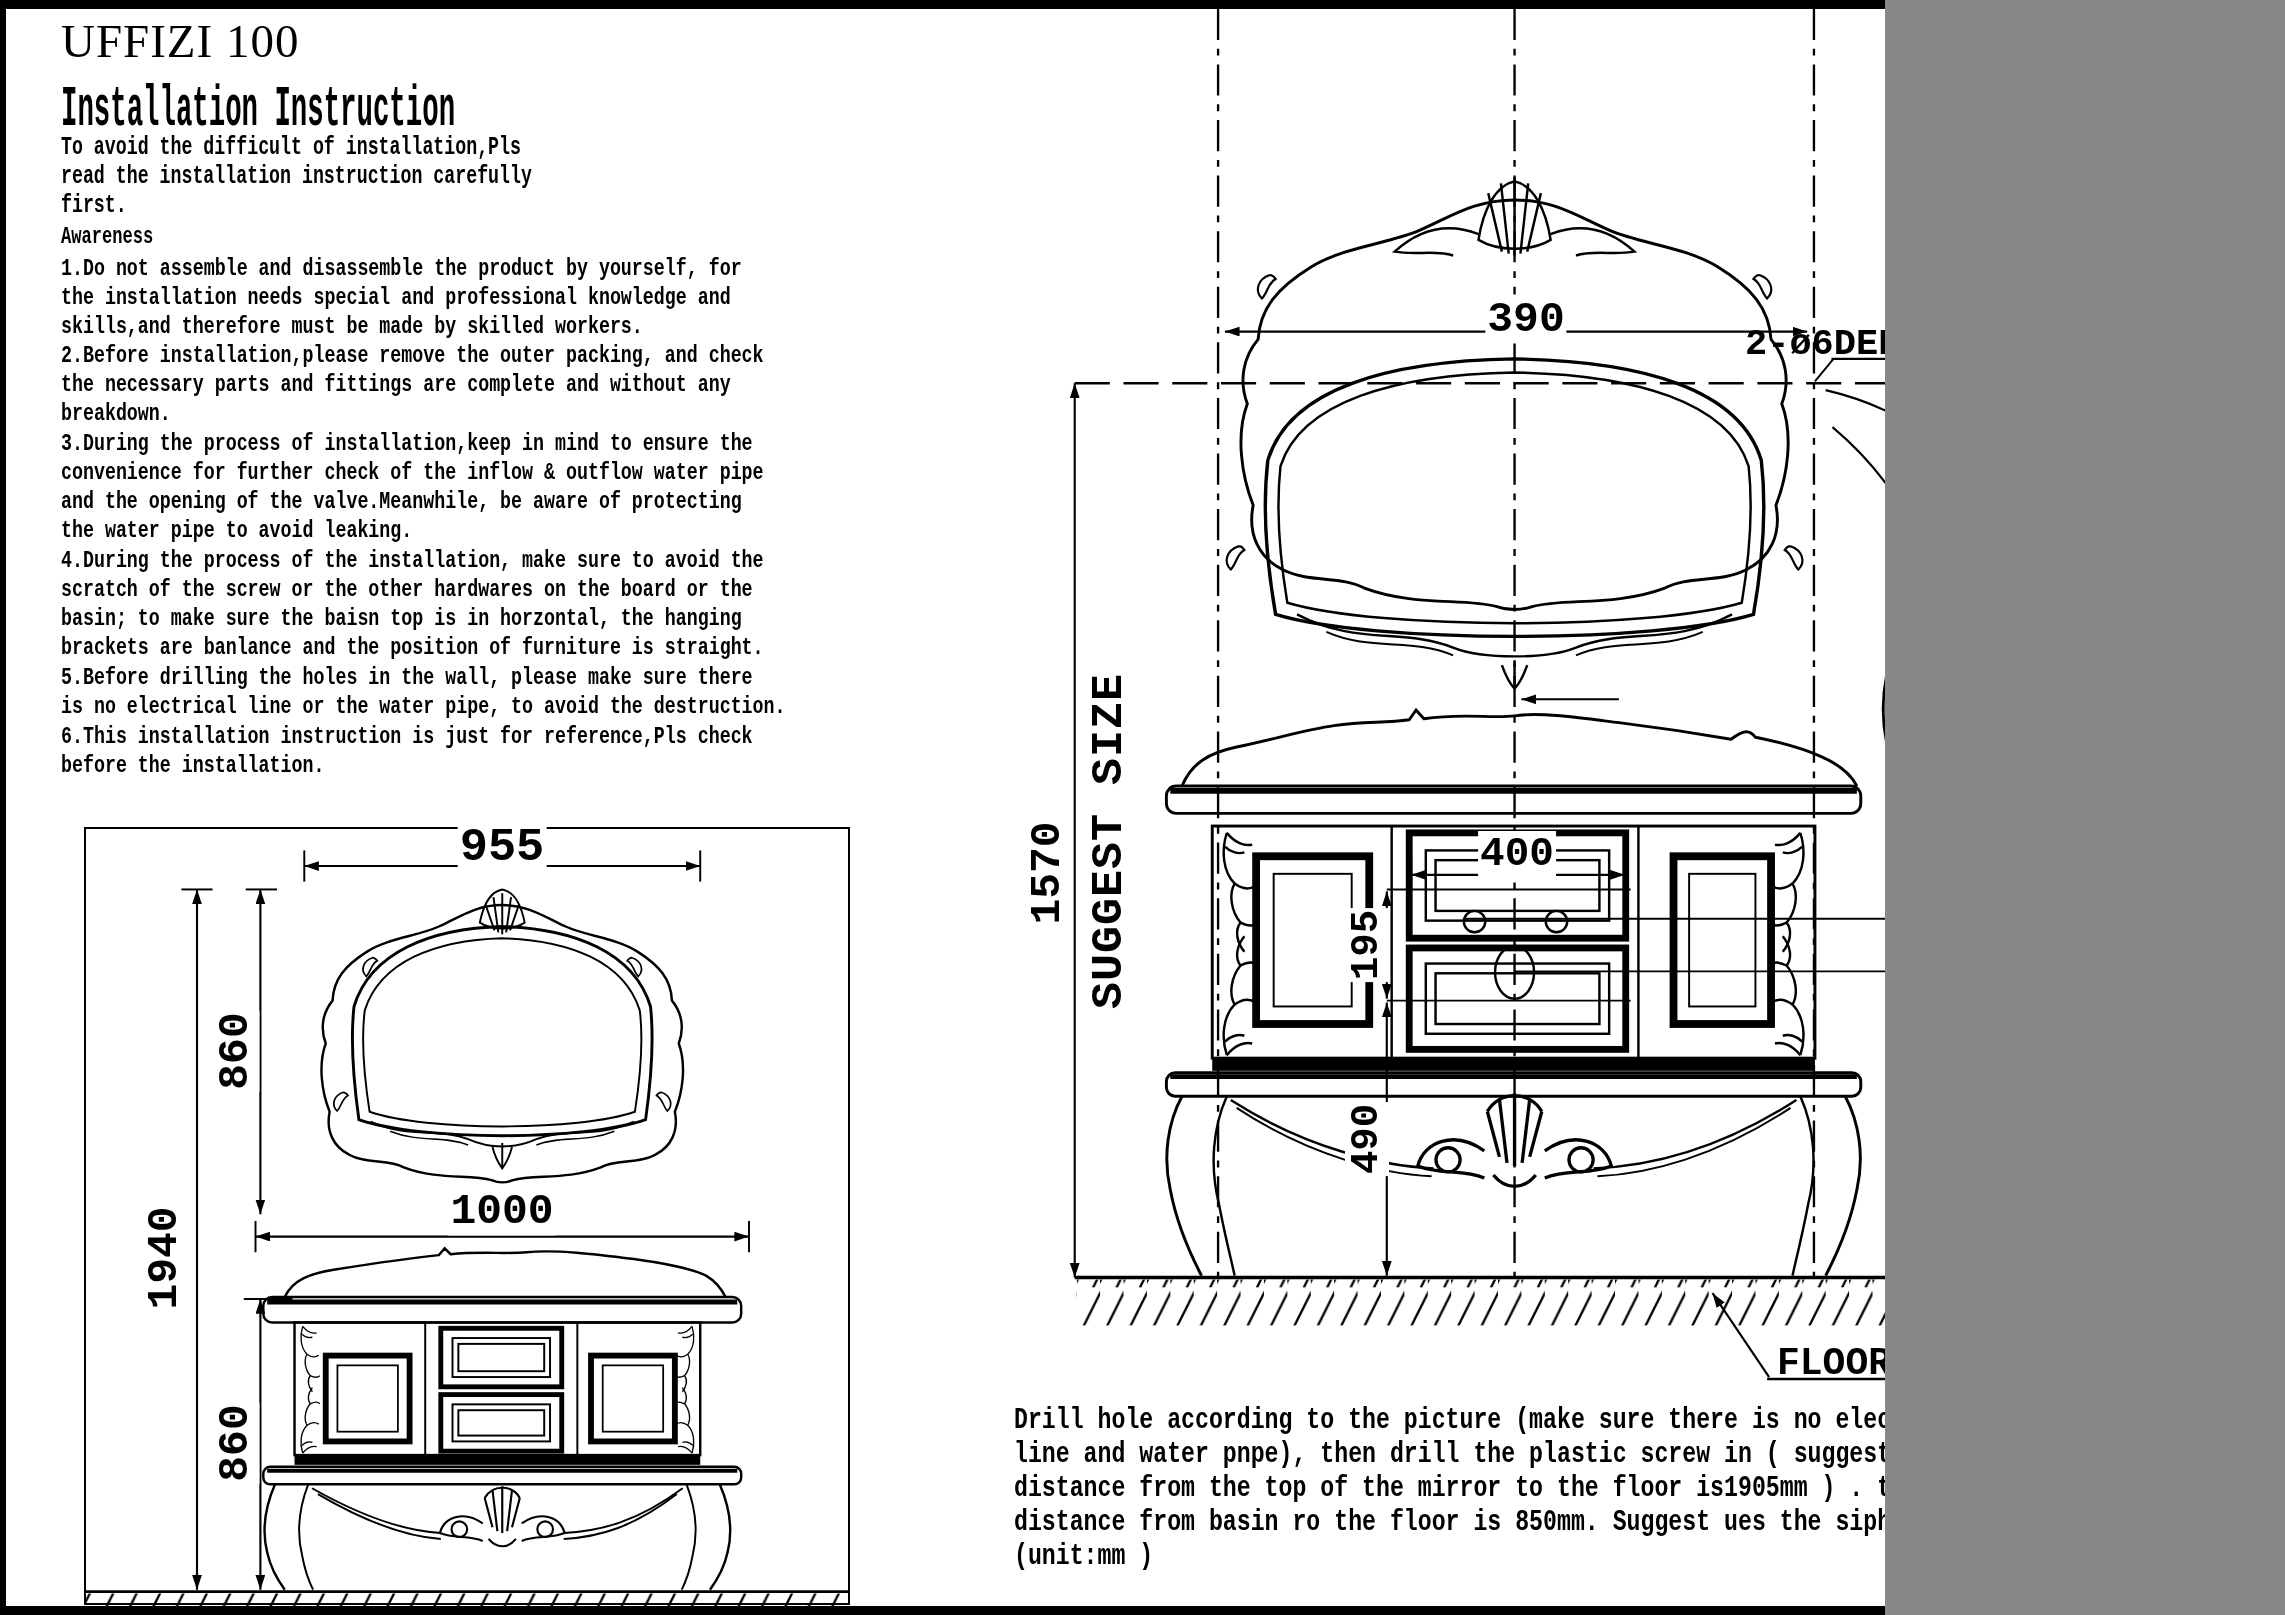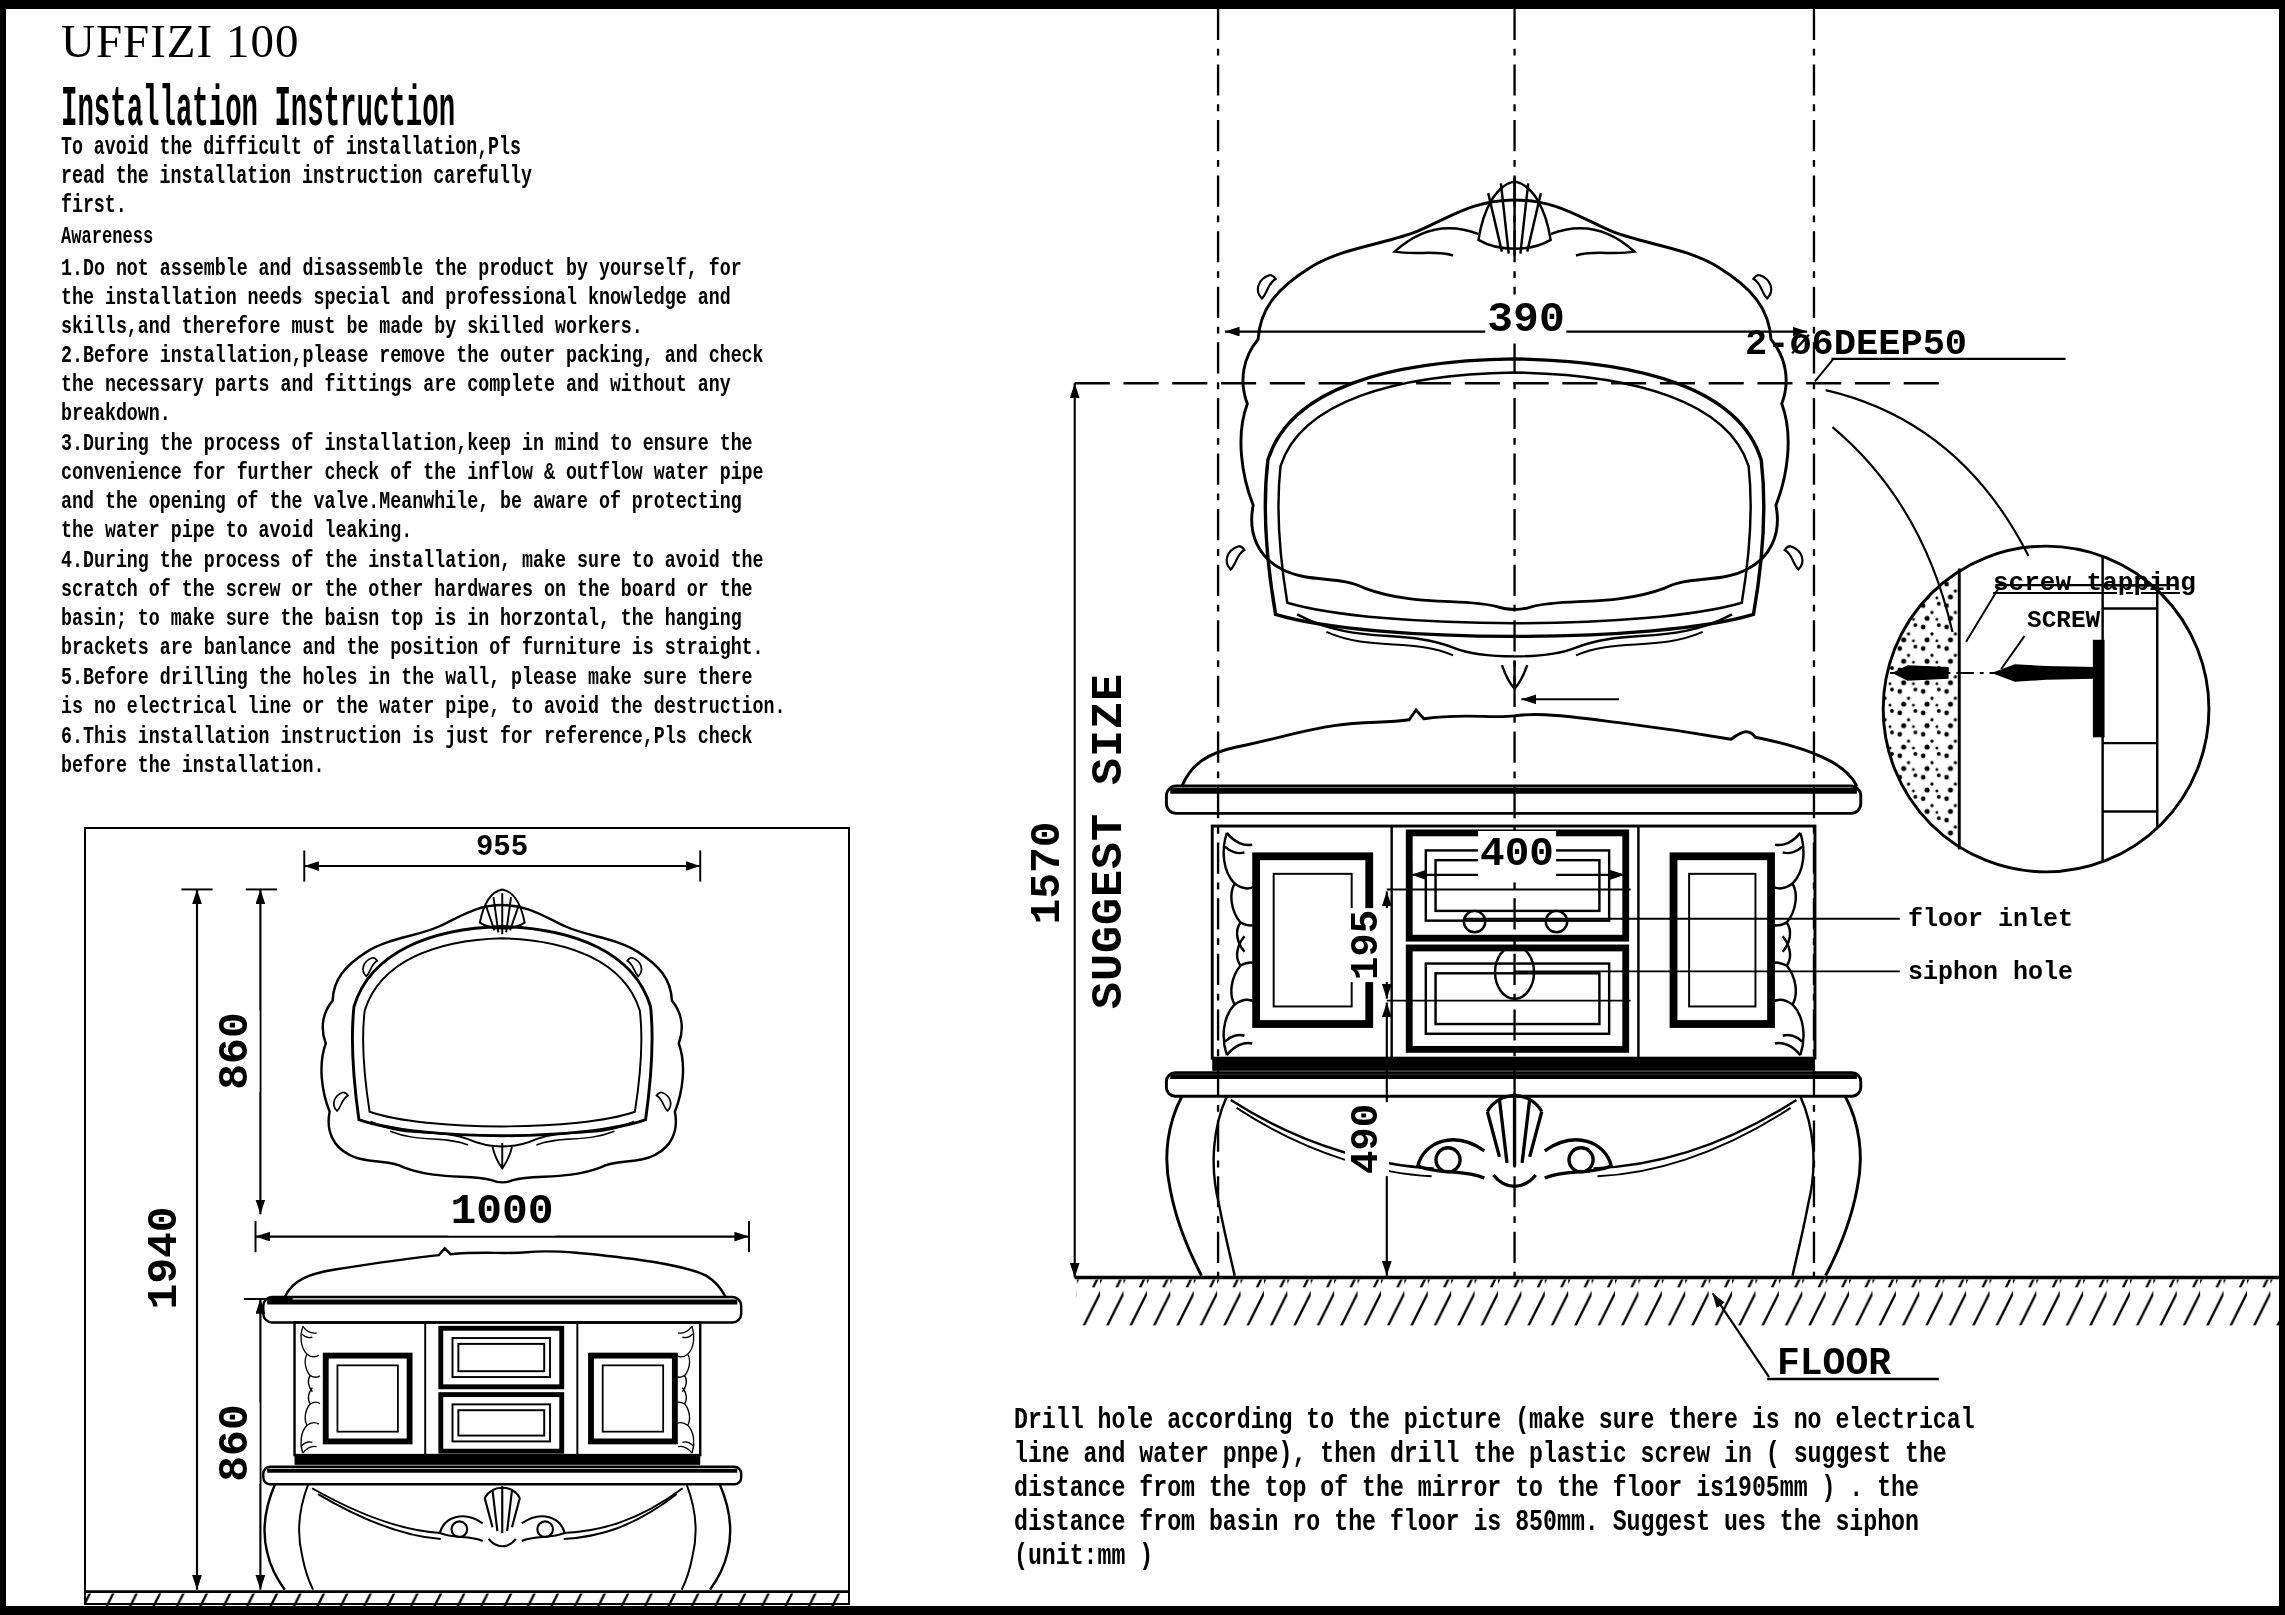--- a/index.html
+++ b/index.html
@@ -1,16 +1,16 @@
 <!DOCTYPE html>
 <html><head>
 <meta charset="utf-8">
 <style>
   html,body{margin:0;padding:0;background:#888;}
-  #page{position:relative;width:2285px;height:1616px;background:#fff;overflow:hidden;
+  #page{position:relative;width:1885px;height:1616px;background:#fff;overflow:hidden;
         font-family:"Liberation Mono", monospace;color:#000;}
   .abs{position:absolute;}
   .mono{font-family:"Liberation Mono", monospace;font-weight:bold;}
   .sans{font-family:"Liberation Sans", sans-serif;font-weight:bold;}
   .serif{font-family:"Liberation Serif", serif;}
   .pre{white-space:pre-line;}
   .cond{transform-origin:0 0;}
   .dim{position:absolute;font-weight:bold;white-space:nowrap;
        font-family:"Liberation Mono", monospace;background:#fff;padding:0 2px;
        transform:translate(-50%,-50%);}
@@ -292,21 +292,21 @@
 is no electrical line or the water pipe, to avoid the destruction.</div>
   <div class="abs mono cond pre" style="left:61px;top:722px;font-size:24.4px;line-height:29px;width:975px;transform:scaleX(.75);">6.This installation instruction is just for reference,Pls check
 before the installation.</div>
 
   <div class="abs mono cond pre" style="left:1014px;top:1404px;font-size:29px;line-height:34px;width:1219px;transform:scaleX(.8);">Drill hole according to the picture (make sure there is no electrical
 line and water pnpe), then drill the plastic screw in ( suggest the
 distance from the top of the mirror to the floor is1905mm ) . the
 distance from basin ro the floor is 850mm. Suggest ues the siphon
 (unit:mm )</div>
 
-  <div class="dim" style="left:502px;top:847px;font-size:29px;">955</div>
+  <div class="dim" style="left:502px;top:847px;font-size:47px;">955</div>
   <div class="vdim" style="left:235px;top:1051px;font-size:43px;">860</div>
   <div class="vdim" style="left:164px;top:1258px;font-size:43px;">1940</div>
   <div class="dim" style="left:502px;top:1211px;font-size:43px;">1000</div>
   <div class="vdim" style="left:235px;top:1443px;font-size:43px;">860</div>
 
   <div class="dim" style="left:1526px;top:319px;font-size:43px;">390</div>
   <div class="vdim" style="left:1047px;top:873px;font-size:43px;">1570</div>
   <div class="vdim" style="left:1109px;top:841px;font-size:45px;letter-spacing:1px;">SUGGEST SIZE</div>
   <div class="dim" style="left:1517px;top:854px;font-size:41px;">400</div>
   <div class="vdim" style="left:1367px;top:945px;font-size:39px;">195</div>

